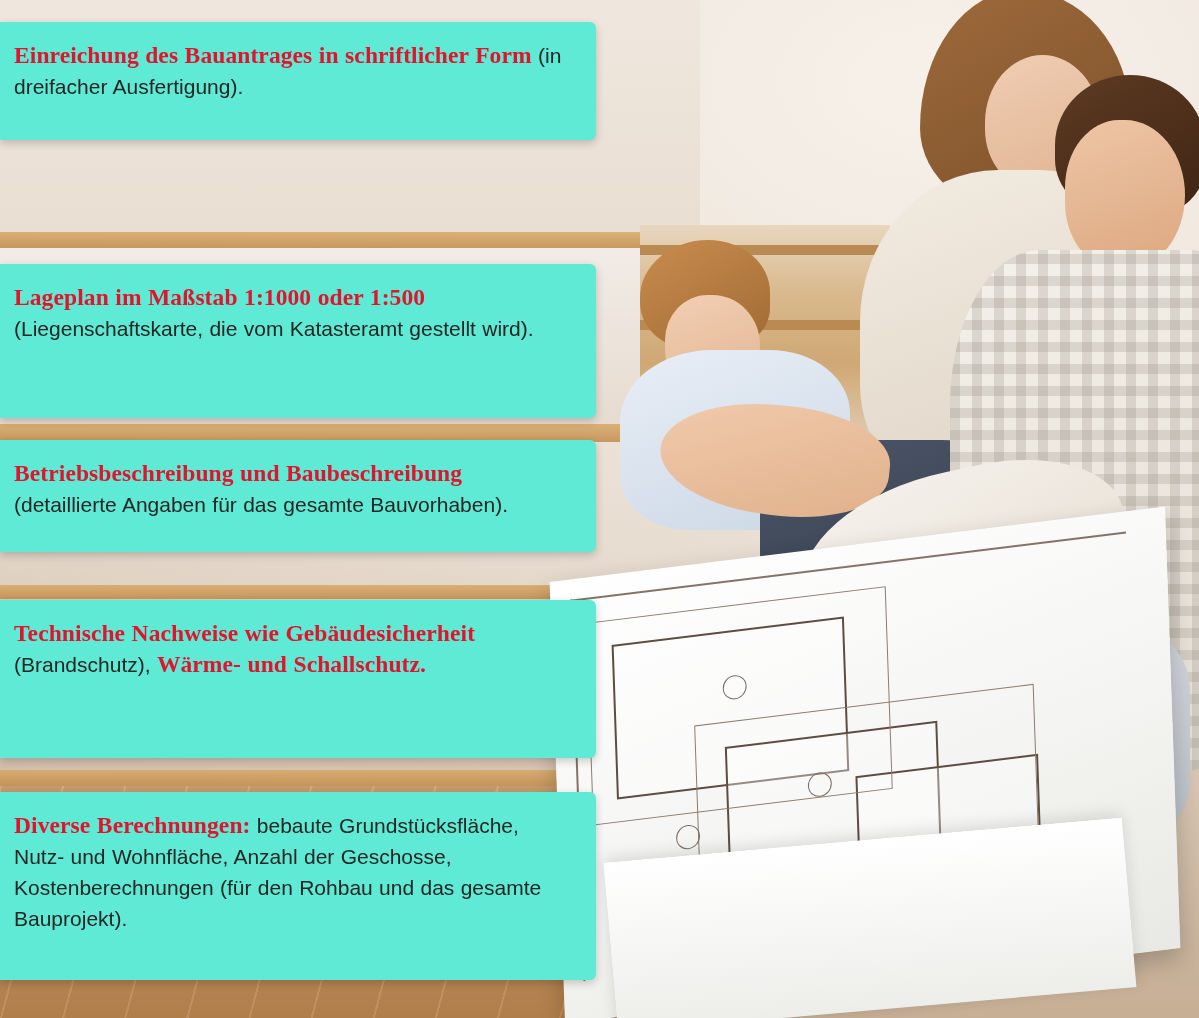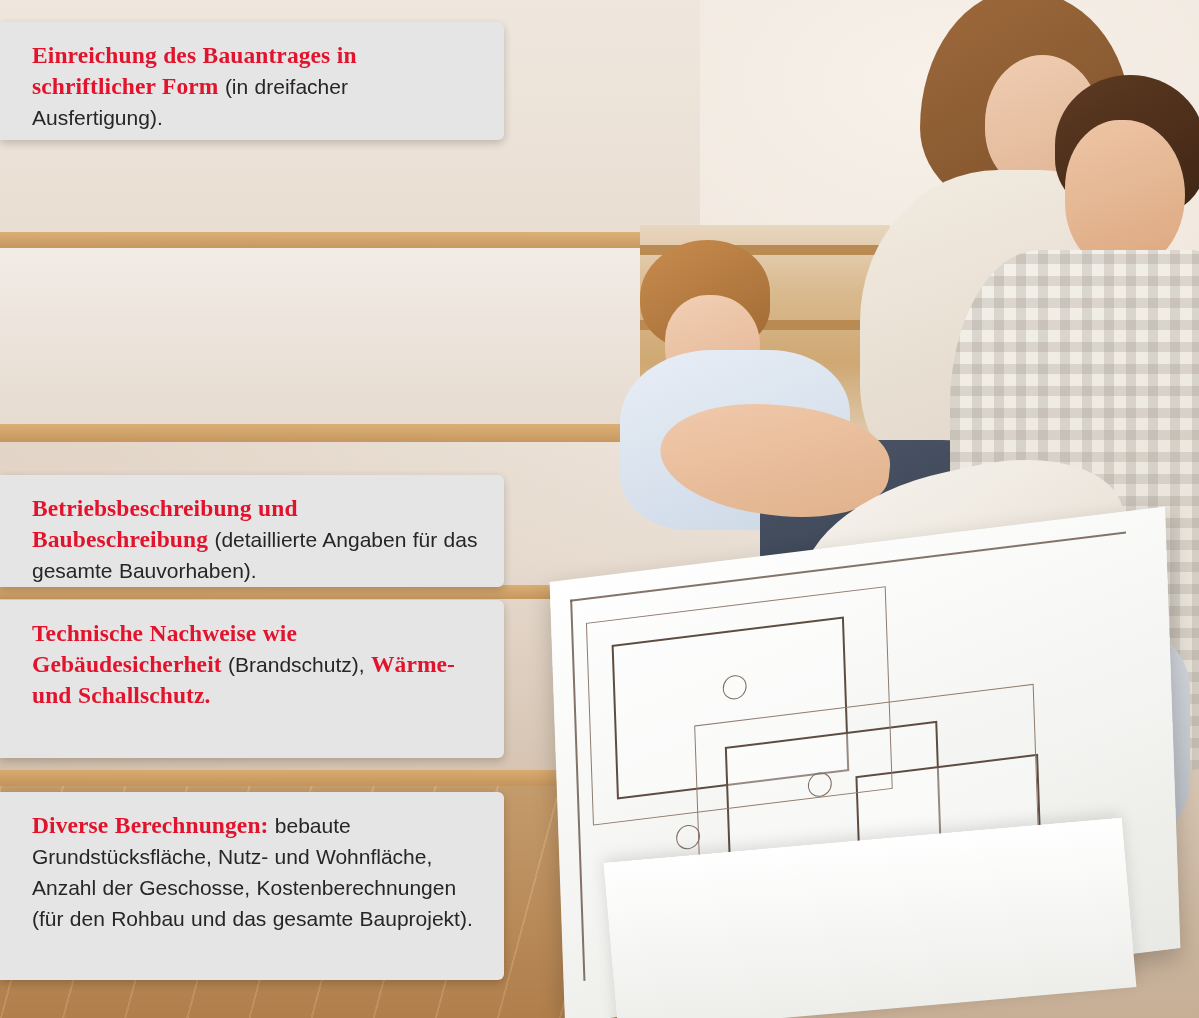--- a/index.html
+++ b/index.html
@@ -206,25 +206,25 @@
   
   .cards {
     position: absolute;
     left: 0; top: 0;
     width: 645px;
     height: 1018px;
   }
   .card {
     position: absolute;
     left: 0;
-    width: 504px;
-    background: #e5e5e5;
+    width: 596px;
+    background: #5eead4;
     box-shadow: 0 3px 8px rgba(0,0,0,.20);
     box-sizing: border-box;
-    padding: 18px 26px 18px 32px;
+    padding: 18px 26px 18px 14px;
     border-radius: 0 6px 6px 0;
   }
   .card p {
     margin: 0;
     font-size: 21px;
     line-height: 31px;
     color: #262626;
     font-family: "Liberation Sans", sans-serif;
     word-spacing: .5px;
   }
@@ -232,21 +232,21 @@
     color: #e2142d;
     font-weight: bold;
     font-family: "Liberation Serif", serif;
     font-size: 23.5px;
     letter-spacing: .1px;
   }
 
   .card.c1 { top: 22px;  height: 118px; }
   .card.c2 { top: 163px; height: 78px;  }
   .card.c3 { top: 264px; height: 154px; }
-  .card.c4 { top: 475px; height: 112px; }
+  .card.c4 { top: 440px; height: 112px; }
   .card.c5 { top: 600px; height: 158px; }
   .card.c6 { top: 792px; height: 188px; }
 </style>
 </head>
 <body>
 
 <div id="stage">
 
   <div class="photo">
     <div class="wall-light"></div>
@@ -293,20 +293,23 @@
     <div class="bp-sheet2"></div>
   </div>
 
   <div class="cards">
 
     <div class="card c1">
       <p><span class="hl">Einreichung des Bauantrages in schriftlicher Form</span><span> (in dreifacher Ausfertigung).</span></p>
     </div>
 
 
+    <div class="card c3">
+      <p><span class="hl">Lageplan im Maßstab 1:1000 oder 1:500</span><span> (Liegenschaftskarte, die vom Katasteramt gestellt wird).</span></p>
+    </div>
 
     <div class="card c4">
       <p><span class="hl">Betriebsbeschreibung und Baubeschreibung</span><span> (detaillierte Angaben für das gesamte Bauvorhaben).</span></p>
     </div>
 
     <div class="card c6">
       <p><span class="hl">Diverse Berechnungen:</span><span> bebaute Grundstücksfläche, Nutz- und Wohnfläche, Anzahl der Geschosse, Kostenberechnungen (für den Rohbau und das gesamte Bauprojekt).</span></p>
     </div>
 
     <div class="card c5">

